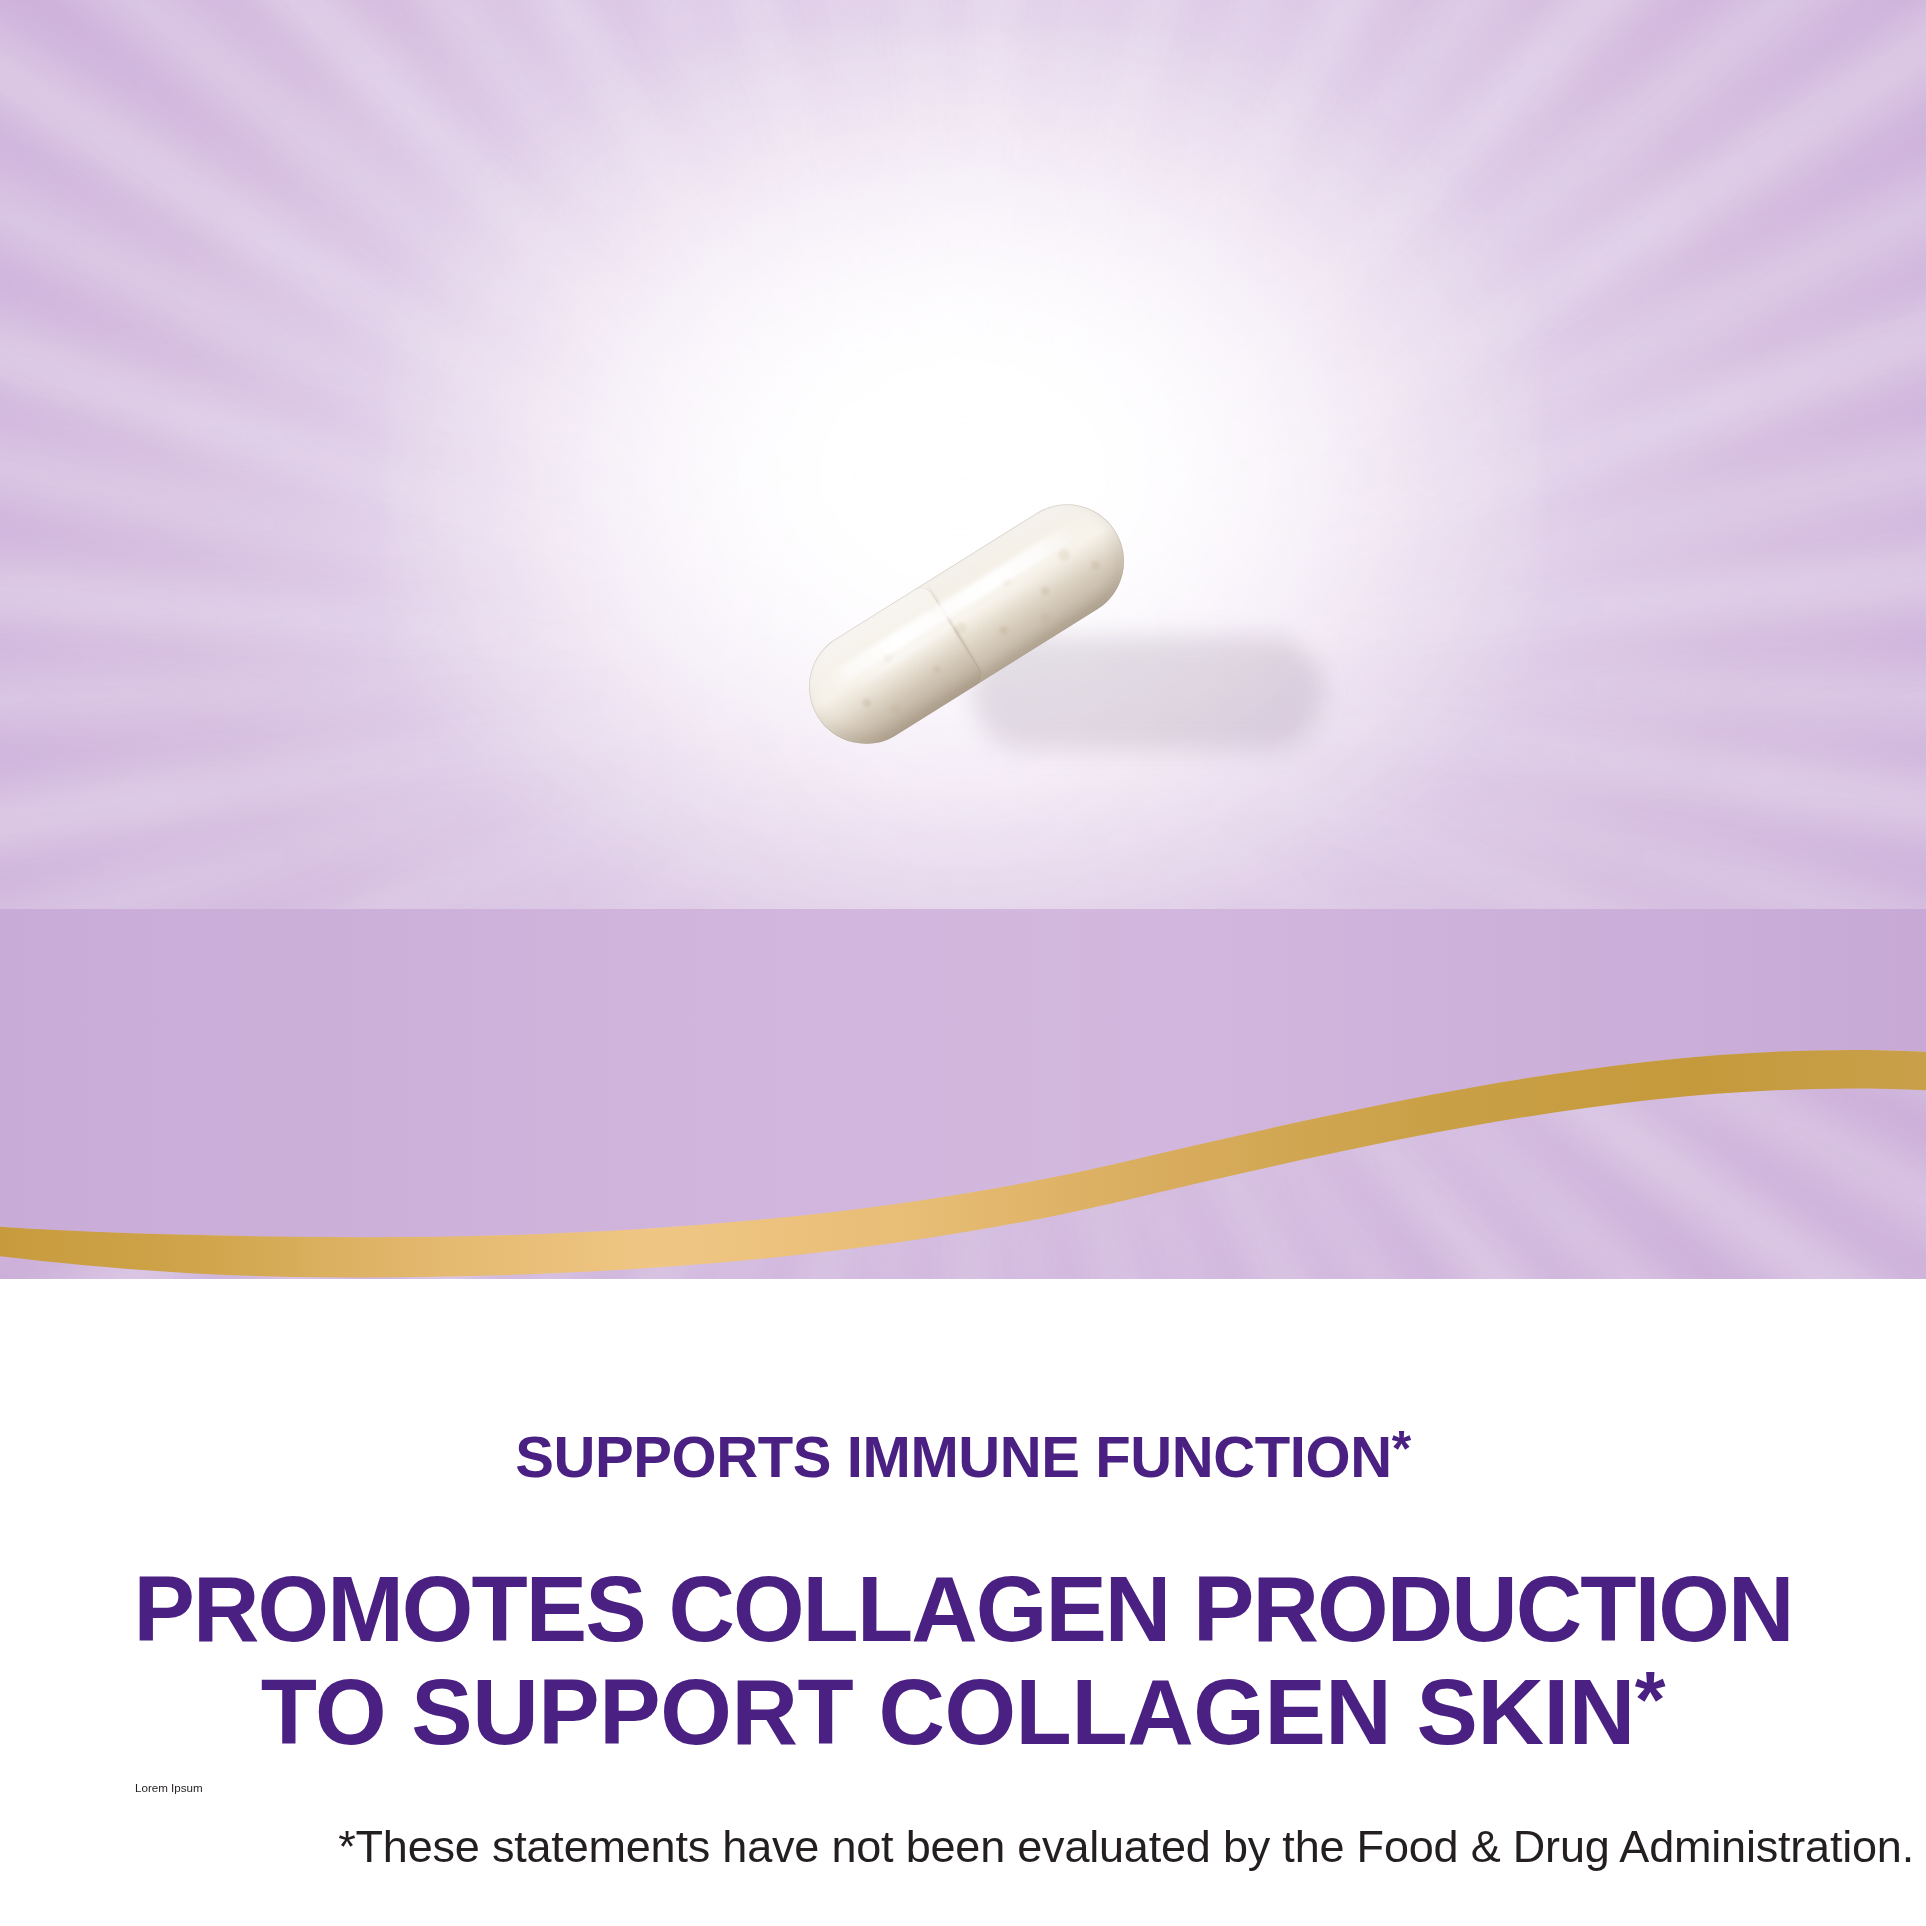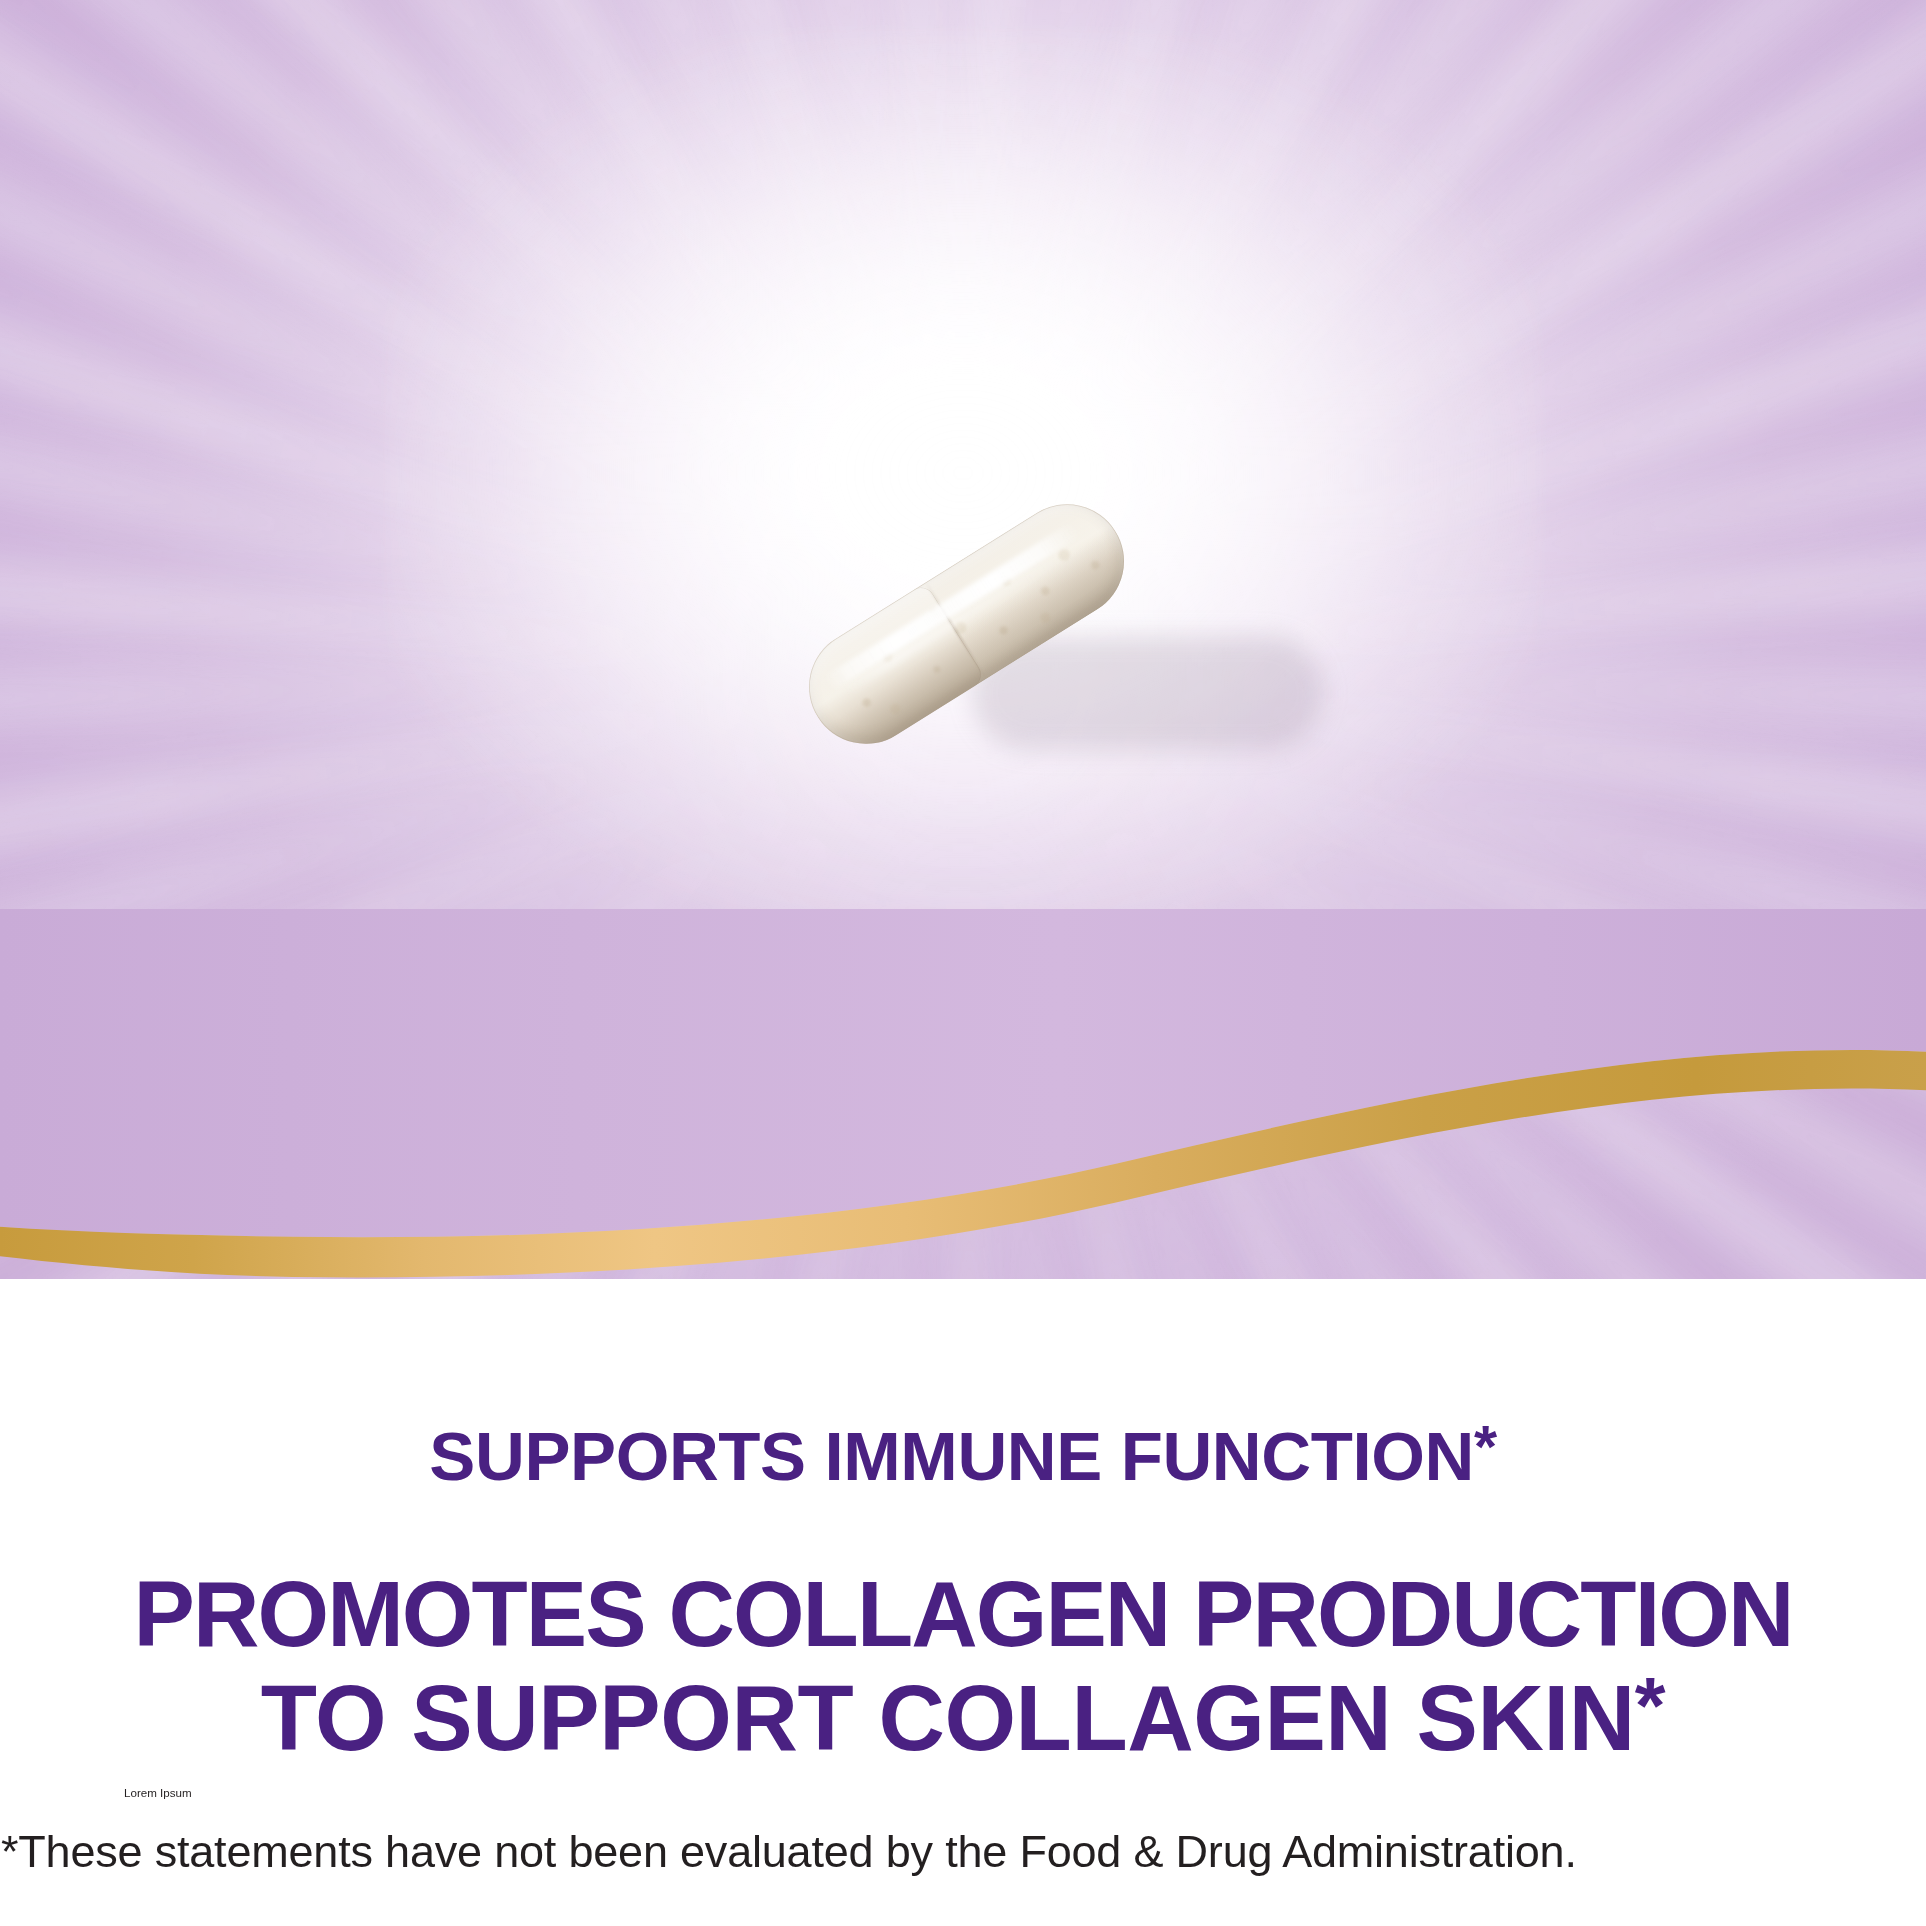--- a/index.html
+++ b/index.html
@@ -252,46 +252,46 @@
 
   .headline {
     color: #4a2182;
     font-family: "Liberation Sans", sans-serif;
     font-weight: bold;
     text-align: center;
     letter-spacing: -0.4px;
   }
 
   .headline-1 {
-    font-size: 69px;
+    font-size: 58px;
     line-height: 1.0;
-    margin: 8px;
+    margin: 16px;
     padding-top: 99px;
     white-space: nowrap;
   }
 
   .headline-2 {
     font-size: 92px;
     line-height: 1.06;
     margin: 16px;
     padding-top: 59px;
   }
   .headline-2 .l1 { display: block; white-space: nowrap; letter-spacing: -1.9px; }
   .headline-2 .l2 { display: block; white-space: nowrap; }
 
   .ast {
     font-size: 0.86em;
     vertical-align: 0.22em;
   }
 
   .disclaimer {
     position: relative;
-    margin: 1px;
+    margin: 12px;
     padding-top: 40px;
-    text-align: left;
+    text-align: right;
     color: #231f20;
     font-family: "Liberation Sans", sans-serif;
     font-size: 45px;
     line-height: 1.30;
     letter-spacing: -0.2px;
   }
   .disclaimer .ln { display: block; white-space: nowrap; }
   .disclaimer .lead-ast { }
 
   

